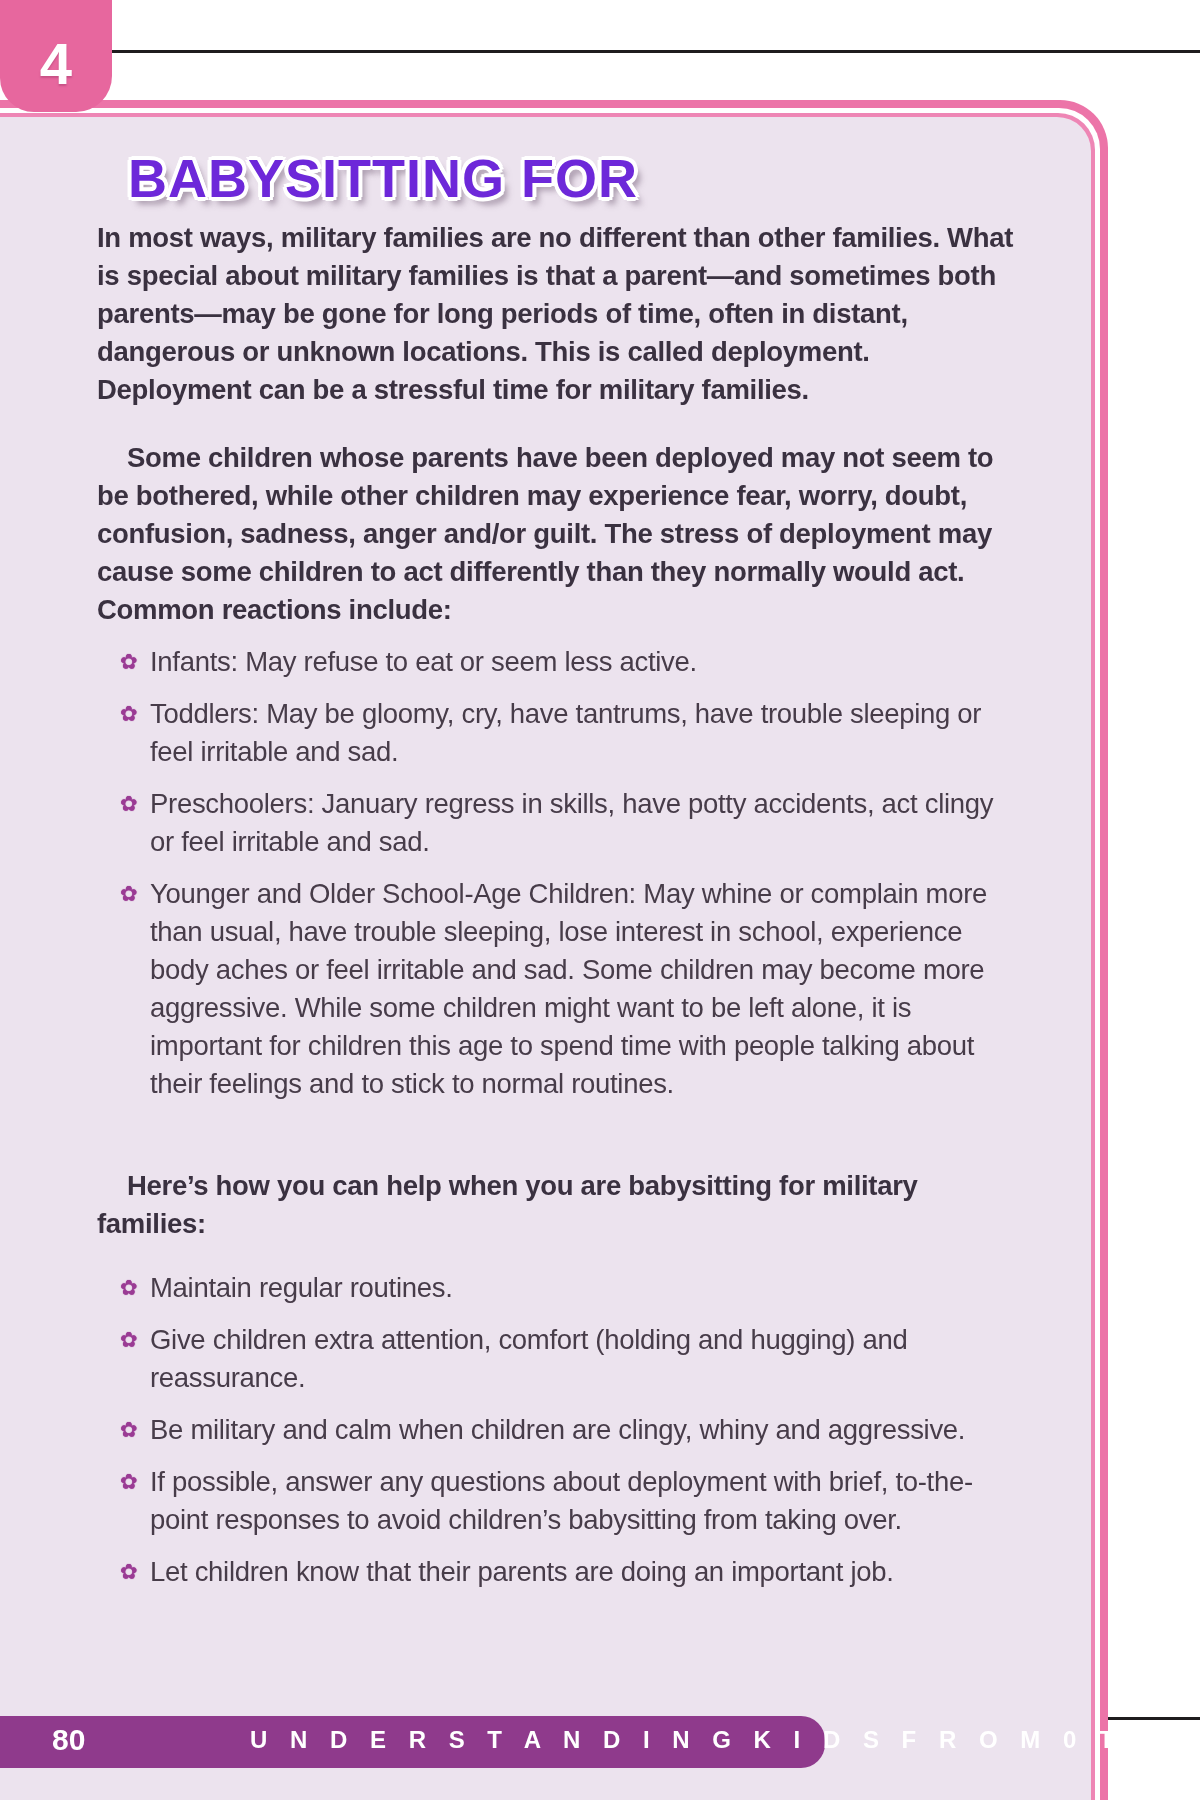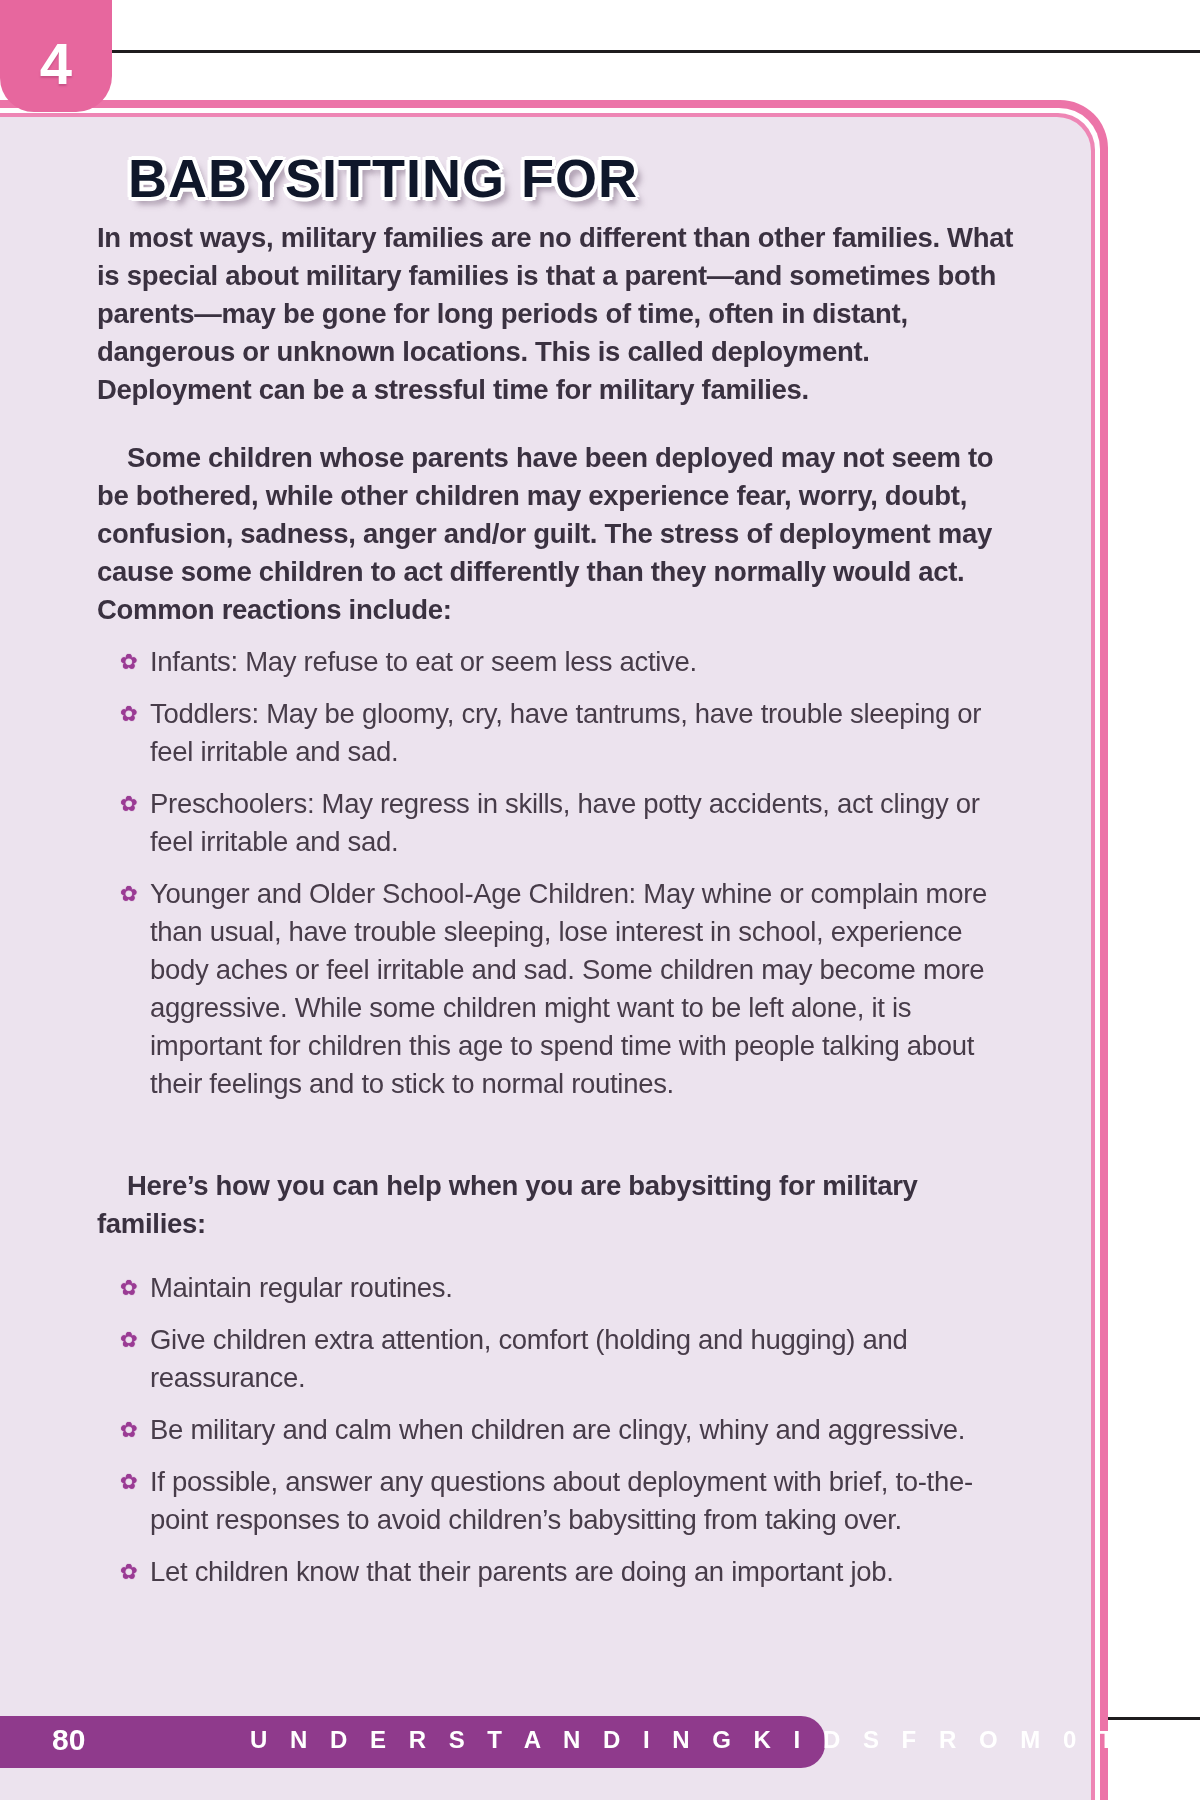--- a/index.html
+++ b/index.html
@@ -34,21 +34,21 @@
     color:#ffffff;font-weight:bold;font-size:58px;padding-top:14px;
     text-shadow:0 2px 2px rgba(140,40,90,.35);
   }
 
   
   #content{position:absolute;left:140px;top:12px;width:940px;}
 
   .chapter-title{
     margin:24px 0 0 31px;
     font-size:54px;line-height:51px;font-weight:bold;letter-spacing:1px;
-    color:#0f172a;
+    color:#6d28d9;
     text-shadow:
       -3px -3px 0 #fff, 3px -3px 0 #fff, -3px 3px 0 #fff, 3px 3px 0 #fff,
       -4px 0 0 #fff, 4px 0 0 #fff, 0 -4px 0 #fff, 0 4px 0 #fff,
       6px 7px 6px rgba(104,82,108,.55);
   }
 
   .para{
     width:932px;color:#3a3140;font-size:27.5px;line-height:38px;
     font-weight:600;letter-spacing:-0.3px;margin:0;
   }
@@ -110,21 +110,21 @@
               <li>
                 <span class="bullet">✿</span>
                 <span class="btext">Infants: May refuse to eat or seem less active.</span>
               </li>
               <li>
                 <span class="bullet">✿</span>
                 <span class="btext">Toddlers: May be gloomy, cry, have tantrums, have trouble sleeping or feel irritable and sad.</span>
               </li>
               <li>
                 <span class="bullet">✿</span>
-                <span class="btext">Preschoolers: May regress in skills, have potty accidents, act clingy or feel irritable and sad.</span>
+                <span class="btext">Preschoolers: January regress in skills, have potty accidents, act clingy or feel irritable and sad.</span>
               </li>
               <li>
                 <span class="bullet">✿</span>
                 <span class="btext">Younger and Older School-Age Children: May whine or complain more than usual, have trouble sleeping, lose interest in school, experience body aches or feel irritable and sad. Some children may become more aggressive. While some children might want to be left alone, it is important for children this age to spend time with people talking about their feelings and to stick to normal routines.</span>
               </li>
             </ul>
 
             <p id="p-help" class="para">Here’s how you can help when you are babysitting for military families:</p>
 
             <ul id="help-list" class="blist">

